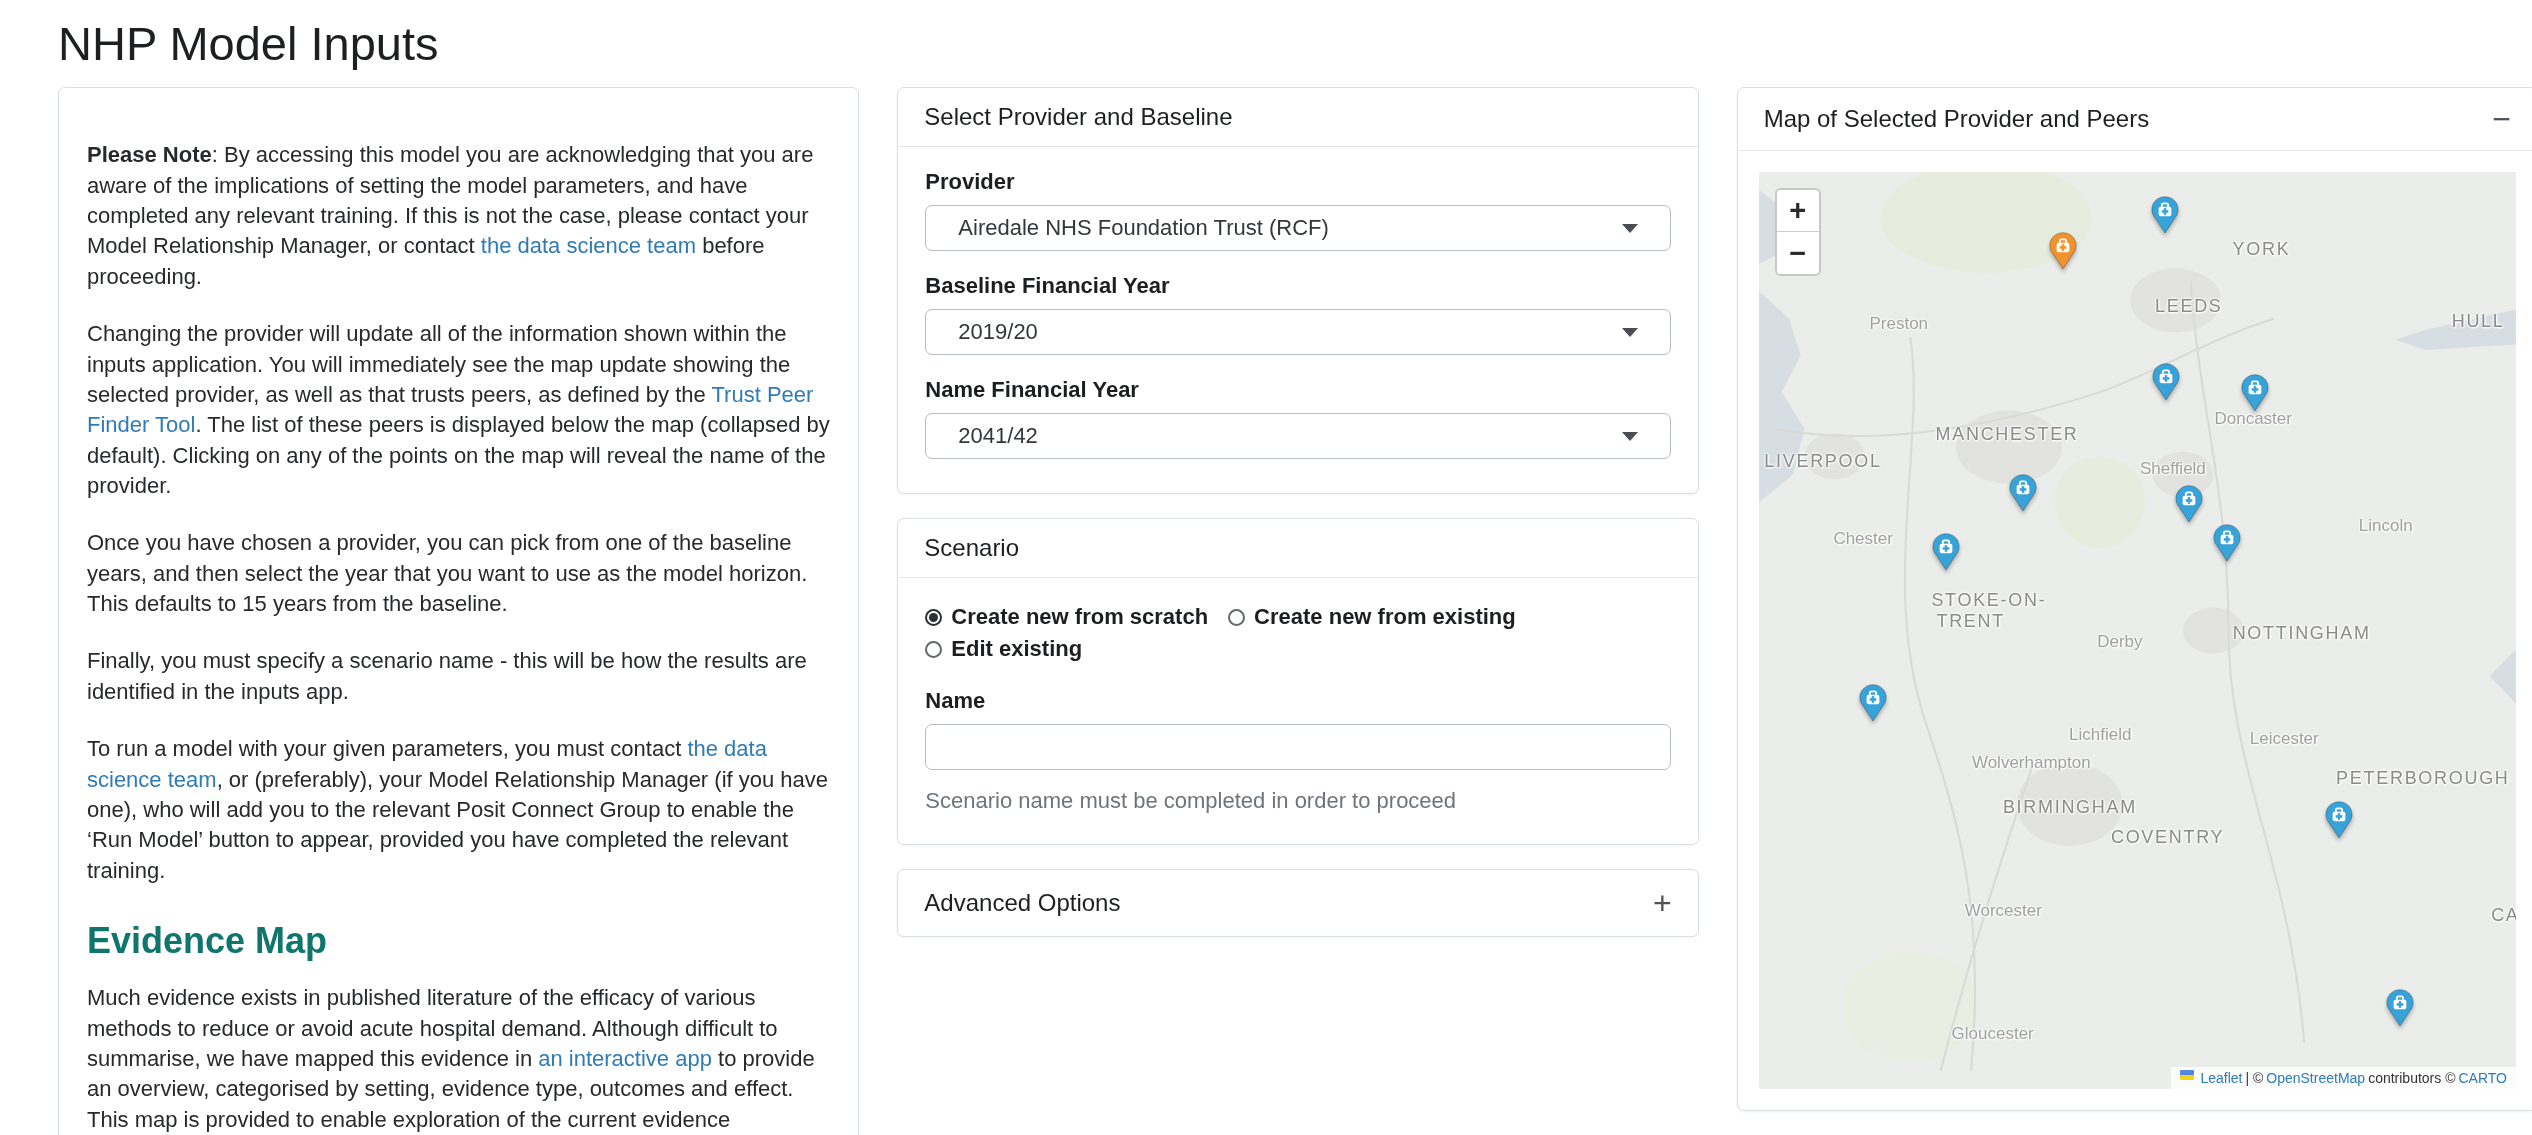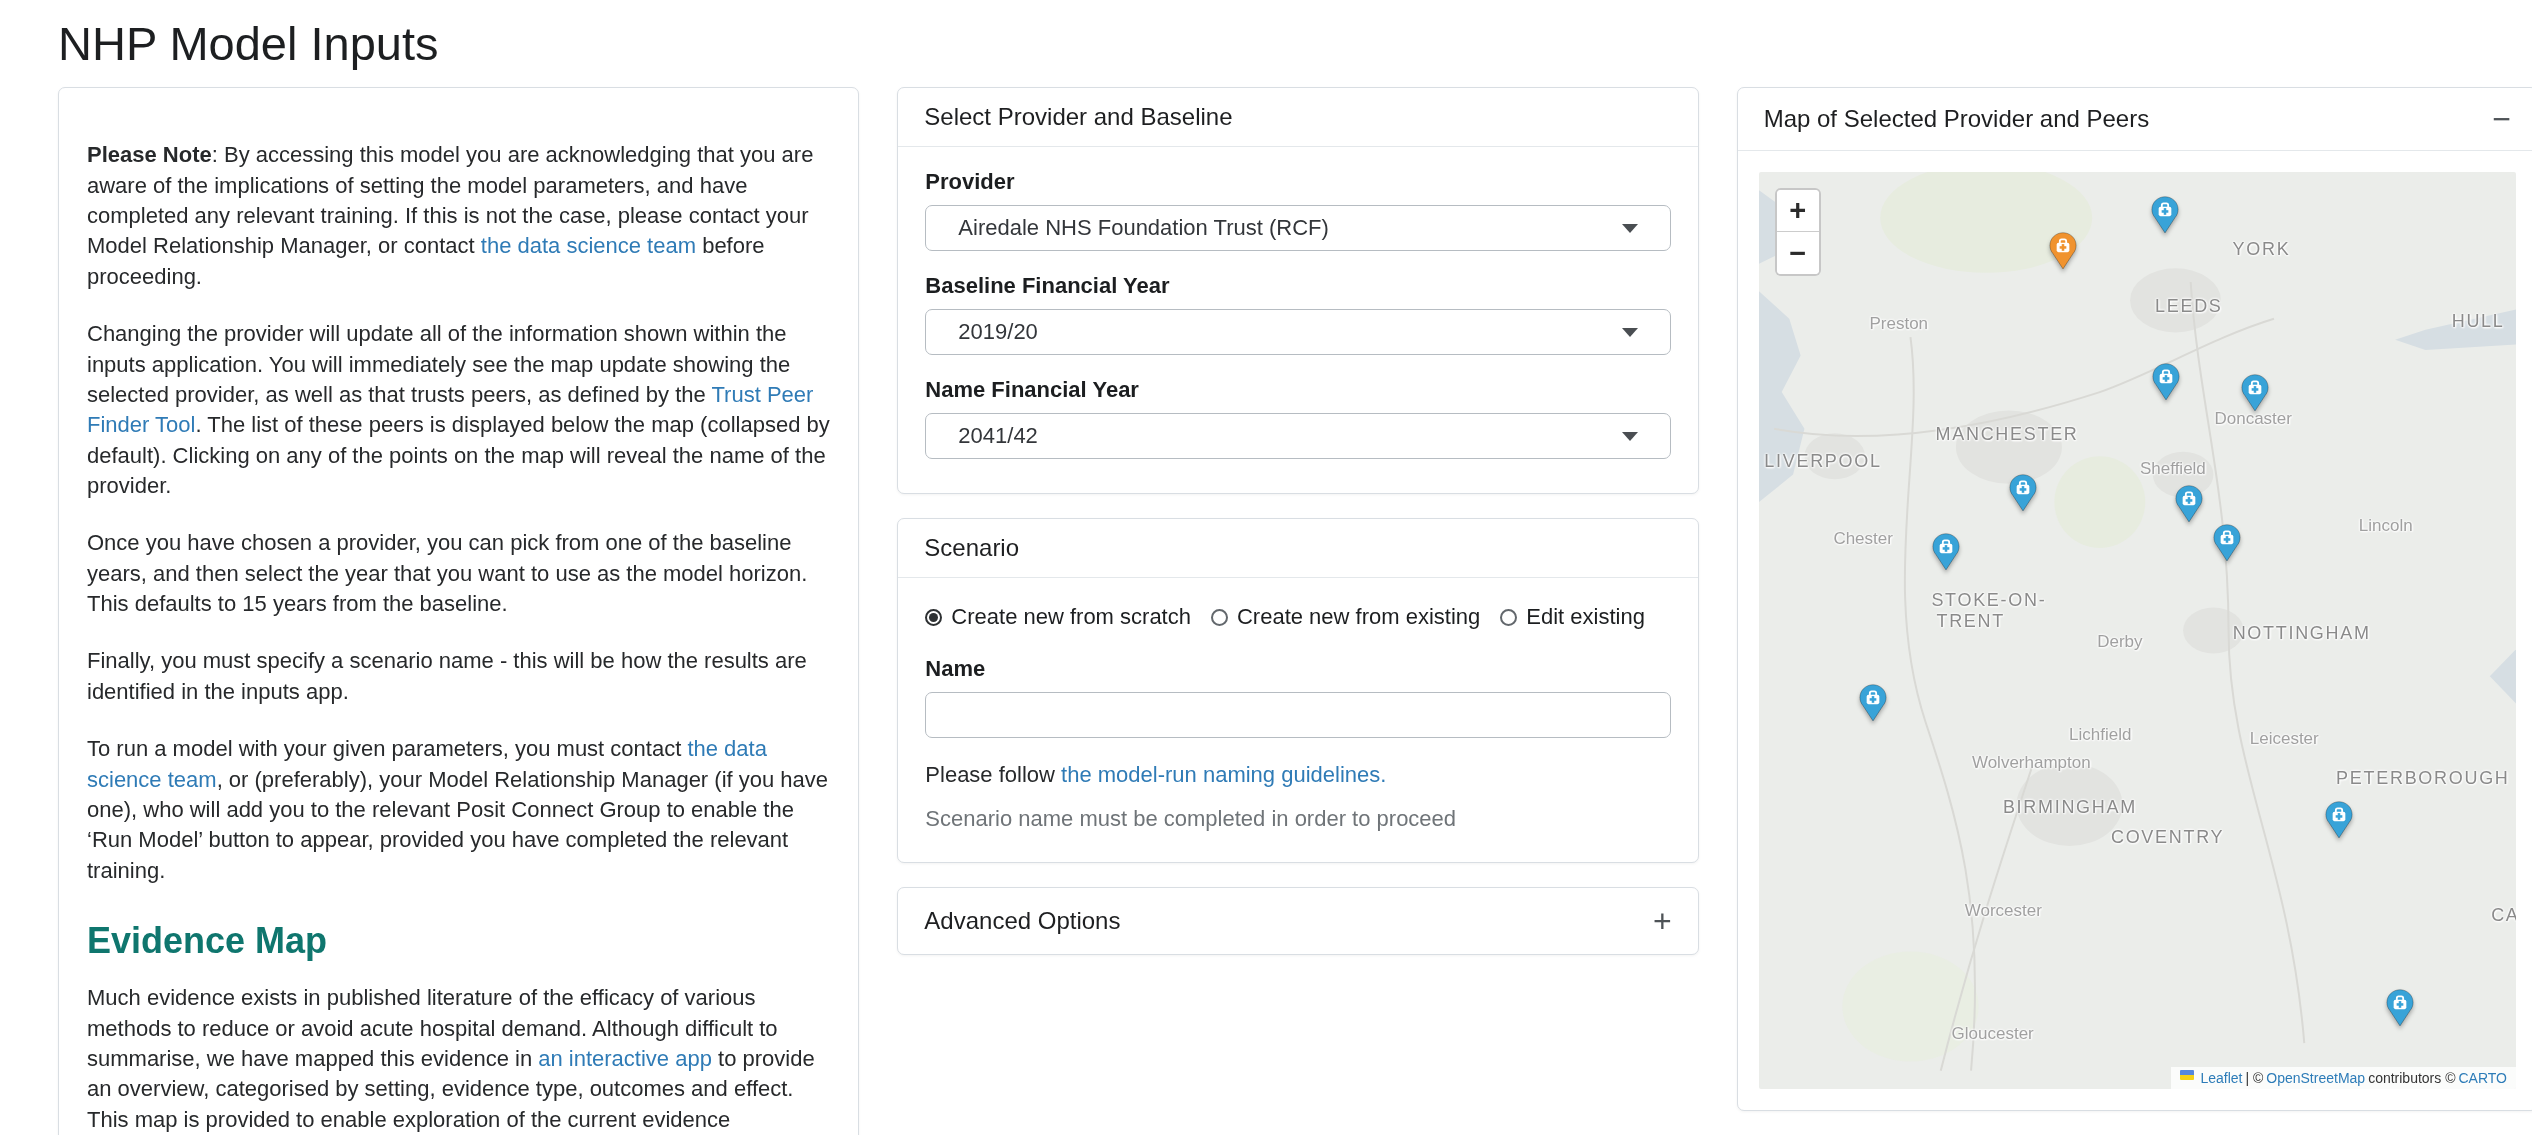--- a/index.html
+++ b/index.html
@@ -31,21 +31,21 @@
   .field-group:last-child { margin-bottom: 4px; }
   .select-box { height: 46px; border: 1px solid #b6bcc2; border-radius: 7px; background: #fff; display: flex; align-items: center; justify-content: space-between; padding: 0 32px; font-size: 22px; color: #33363a; cursor: pointer; }
   .caret { width: 0; height: 0; border-left: 8px solid transparent; border-right: 8px solid transparent; border-top: 9px solid #4a4e52; margin-left: 14px; flex: 0 0 auto; }
 
   
   .radio-row { display: flex; flex-wrap: wrap; gap: 6px 20px; align-items: center; margin: 4px 0 26px 0; }
   .radio-item { display: flex; align-items: center; gap: 9px; cursor: pointer; }
   .radio-dot { width: 17px; height: 17px; border: 2px solid #63686d; border-radius: 50%; display: flex; align-items: center; justify-content: center; flex: 0 0 auto; background: #fff; }
   .radio-dot.checked { border-color: #2e3133; }
   .radio-dot.checked::after { content: ""; width: 9px; height: 9px; border-radius: 50%; background: #2e3133; }
-  .radio-label { font-size: 22px; font-weight: 400; color: #1c1e20; }
+  .radio-label { font-size: 22px; font-weight: 700; color: #1c1e20; }
   .text-input { width: 100%; height: 46px; border: 1px solid #b6bcc2; border-radius: 7px; padding: 0 18px; font-size: 22px; color: #33363a; font-family: inherit; outline: none; background: #fff; }
   .naming-line { margin-top: 24px; font-size: 22px; color: #27292b; }
   .helper-text { margin-top: 18px; font-size: 22px; color: #6f7478; }
 
   
   .map-body { padding: 21px; }
   .map { position: relative; width: 100%; height: 917px; background: #ebedea; overflow: hidden; border-radius: 2px; }
   .map-features { position: absolute; inset: 0; width: 100%; height: 100%; }
 
   .zoom-control { position: absolute; top: 16px; left: 16px; width: 46px; background: #fff; border: 2px solid rgba(0,0,0,0.22); border-radius: 6px; overflow: hidden; z-index: 30; }
@@ -134,21 +134,20 @@
               <span class="radio-dot"></span>
               <span class="radio-label">Create new from existing</span>
             </div>
             <div class="radio-item">
               <span class="radio-dot"></span>
               <span class="radio-label">Edit existing</span>
             </div>
           </div>
           <label class="form-label">Name</label>
           <input class="text-input" type="text" value="" style="">
-          <p class="naming-line"><span>Please follow </span><a class="link" href="#">the model-run naming guidelines.</a></p>
           <p class="helper-text">Scenario name must be completed in order to proceed</p>
         </div>
       </div>
 
       <div class="card">
         <div class="card-header no-border">
           <span>Advanced Options</span>
           <span class="toggle-glyph">+</span>
         </div>
       </div>

